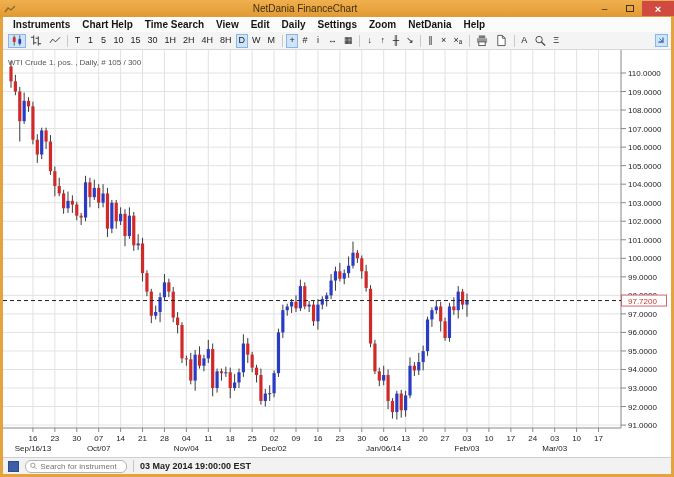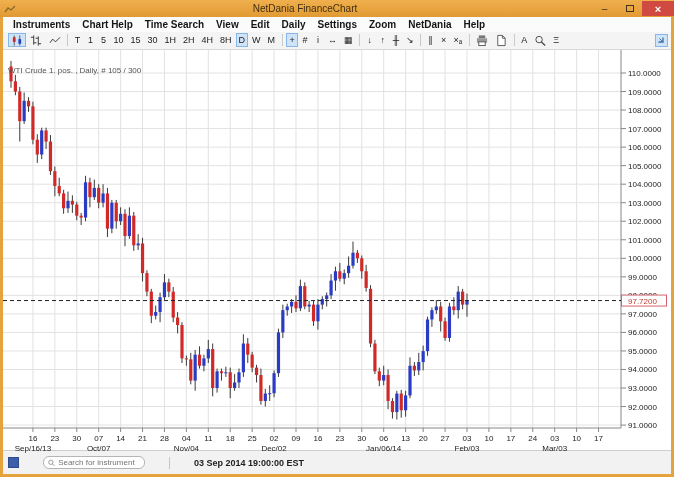--- a/index.html
+++ b/index.html
@@ -23,25 +23,25 @@
     align-items:center;padding-left:4px;position:relative;}
   .tb-btn{min-width:12px;height:14px;display:flex;align-items:center;justify-content:center;
     font-size:9px;color:#222;padding:0 2px;border:1px solid transparent;margin:0 0.5px;line-height:1;}
   .tb-btn.sel{background:#cfe4f8;border-color:#86b7e6;}
   .tb-btn svg{display:block;}
   .tb-sep{width:1px;height:12px;background:#c9c9c9;margin:0 3px;flex:0 0 1px;}
   .tb-right{position:absolute;right:3px;top:2px;width:13px;height:13px;background:#cfe4f8;
     border:1px solid #86b7e6;display:flex;align-items:center;justify-content:center;}
   
   .chart-wrap{position:relative;height:407px;background:#fff;}
-  .instrument-label{position:absolute;left:5px;top:16px;font-size:8px;color:#555;z-index:2;}
+  .instrument-label{position:absolute;left:5px;top:8px;font-size:8px;color:#555;z-index:2;}
   #chart-svg{position:absolute;left:0;top:0;}
   
-  .statusbar{height:24px;background:#f2f2f2;border-top:1px solid #cfcfcf;display:flex;
-    align-items:center;gap:24px;padding:4px 5px;}
+  .statusbar{height:17px;background:#f2f2f2;border-top:1px solid #cfcfcf;display:flex;
+    align-items:center;gap:6px;padding:4px 5px;}
   .status-square{width:11px;height:11px;background:#3c5da8;border:1px solid #2d4a8c;}
   .searchbox{display:flex;align-items:center;width:102px;height:13px;background:#fff;
     border:1px solid #b5b5b5;border-radius:6px;padding:0 4px;gap:3px;}
   .searchbox input{border:none;outline:none;font-size:8px;width:100%;color:#333;
     background:transparent;font-family:"Liberation Sans",sans-serif;padding:0;}
   .sb-divider{width:1px;height:12px;background:#c5c5c5;}
   .datetime{font-size:9px;font-weight:700;color:#222;}
 </style>
 </head>
 <body>
@@ -749,16 +749,16 @@
     <div class="statusbar">
       <span class="status-square"></span>
       <span class="searchbox">
         <svg width="8" height="8" viewBox="0 0 10 10">
             <circle cx="4" cy="4" r="3" fill="none" stroke="#777"></circle>
             <line x1="6.3" y1="6.3" x2="9" y2="9" stroke="#777"></line>
           </svg>
         <input value="" placeholder="Search for instrument" style="">
       </span>
       <span class="sb-divider"></span>
-      <span class="datetime">03 Sep 2014 19:00:00 EST</span>
+      <span class="datetime">03 May 2014 19:00:00 EST</span>
     </div>
   </div>
 </div>
 
 </body></html>

